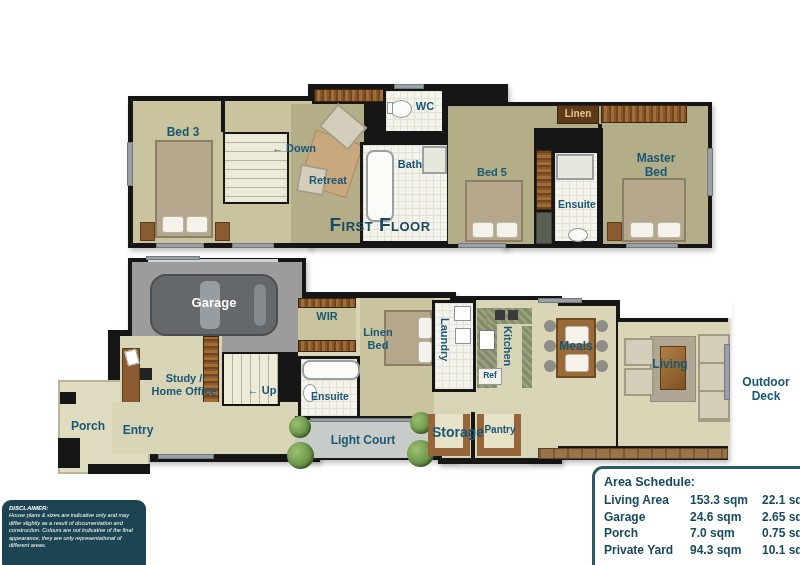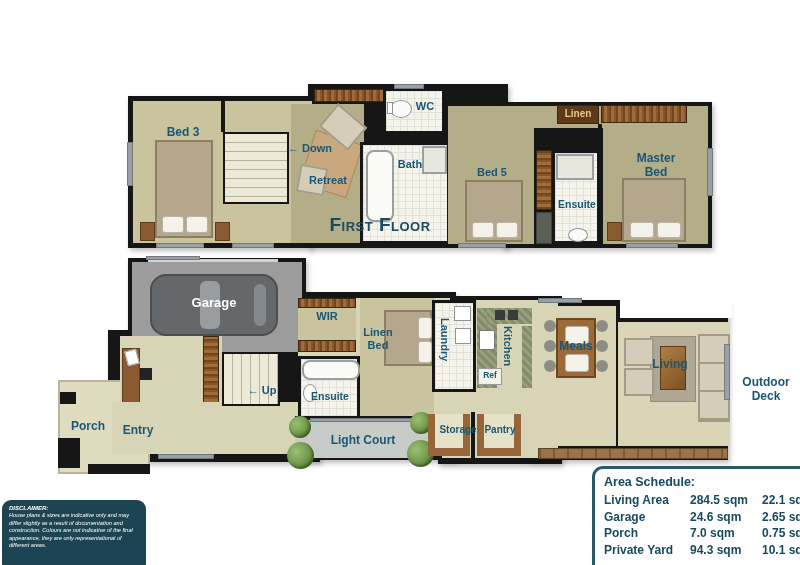--- a/index.html
+++ b/index.html
@@ -100,21 +100,21 @@
 
     <div class="win" style="left:-1px;top:58px;width:6px;height:44px;"></div>
     <div class="win" style="left:28px;top:159px;width:48px;height:5px;"></div>
     <div class="win" style="left:104px;top:159px;width:42px;height:5px;"></div>
     <div class="win" style="left:266px;top:0;width:30px;height:5px;"></div>
     <div class="win" style="left:330px;top:159px;width:48px;height:5px;"></div>
     <div class="win" style="left:498px;top:159px;width:52px;height:5px;"></div>
     <div class="win" style="left:579px;top:64px;width:6px;height:48px;"></div>
 
     <div class="lbl" style="left:20px;top:42px;width:70px;font-size:12px;">Bed 3</div>
-    <div class="lbl" style="left:148px;top:58px;width:56px;text-align:right;"><span class="arrow">←</span> <span>Down</span></div>
+    <div class="lbl" style="left:138px;top:58px;width:56px;"><span class="arrow">←</span> <span>Down</span></div>
     <div class="lbl" style="left:168px;top:90px;width:64px;">Retreat</div>
     <div class="lbl" style="left:282px;top:16px;width:30px;">WC</div>
     <div class="lbl" style="left:260px;top:74px;width:44px;">Bath</div>
     <div class="lbl" style="left:429px;top:24px;width:42px;color:#e9c98c;font-size:10px;">Linen</div>
     <div class="lbl" style="left:333px;top:82px;width:62px;">Bed 5</div>
     <div class="lbl" style="left:423px;top:114px;width:52px;font-size:10.5px;">Ensuite</div>
     <div class="lbl" style="left:495px;top:68px;width:66px;font-size:12px;">
         <div>Master</div>
         <div>Bed</div>
       </div>
@@ -143,20 +143,24 @@
       <div class="abs" style="left:48px;top:5px;width:20px;height:48px;background:#989da1;border-radius:6px;"></div>
       <div class="abs" style="left:102px;top:8px;width:12px;height:42px;background:#84898d;border-radius:6px;"></div>
     </div>
     <div class="lbl" style="left:112px;top:44px;width:88px;color:#fff;font-size:13px;">Garage</div>
 
     <div class="f cream" style="left:62px;top:84px;width:102px;height:88px;"></div>
     <div class="f slats-v" style="left:145px;top:84px;width:16px;height:76px;"></div>
     <div class="sidetab" style="left:64px;top:96px;width:16px;height:58px;"></div>
     <div class="abs" style="left:82px;top:116px;width:12px;height:12px;background:#222;"></div>
     <div class="abs" style="left:68px;top:98px;width:12px;height:15px;background:#fff;border:1px solid #aaa;transform:rotate(-15deg);"></div>
+    <div class="lbl" style="left:84px;top:120px;width:84px;">
+        <div>Study /</div>
+        <div>Home Office</div>
+      </div>
 
     <div class="f cream" style="left:54px;top:150px;width:206px;height:52px;"></div>
     <div class="f stairs-v" style="left:164px;top:100px;width:58px;height:54px;"></div>
     <div class="lbl" style="left:178px;top:132px;width:52px;"><span class="arrow">←</span> <span>Up</span></div>
     <div class="lbl" style="left:2px;top:168px;width:56px;font-size:12px;">Porch</div>
     <div class="lbl" style="left:48px;top:172px;width:64px;font-size:12px;">Entry</div>
 
     <div class="f cream" style="left:240px;top:46px;width:152px;height:156px;"></div>
     <div class="f khaki" style="left:240px;top:46px;width:58px;height:54px;"></div>
     <div class="f slats" style="left:240px;top:46px;width:58px;height:10px;"></div>
@@ -198,21 +202,21 @@
     <div class="abs" style="left:421px;top:78px;width:16px;height:20px;background:#fff;border:1px solid #777;"></div>
     <div class="abs" style="left:437px;top:58px;width:10px;height:10px;background:#3a3a3a;"></div>
     <div class="abs" style="left:450px;top:58px;width:10px;height:10px;background:#3a3a3a;"></div>
     <div class="lblv" style="left:444px;top:74px;">Kitchen</div>
     <div class="abs" style="left:420px;top:116px;width:24px;height:17px;background:#f2f1ea;border:1px solid #999;"></div>
     <div class="lbl" style="left:420px;top:119px;width:24px;font-size:8.5px;">Ref</div>
 
     <div class="abs" style="left:370px;top:162px;width:42px;height:42px;background:#e6e2c8;border-left:7px solid #96653a;border-right:7px solid #96653a;border-bottom:8px solid #96653a;"></div>
     <div class="b" style="left:413px;top:160px;width:4px;height:46px;box-shadow:none;"></div>
     <div class="abs" style="left:419px;top:162px;width:44px;height:42px;background:#e6e2c8;border-left:7px solid #96653a;border-right:7px solid #96653a;border-bottom:8px solid #96653a;"></div>
-    <div class="lbl" style="left:368px;top:172px;width:64px;font-size:10px;">Storage</div>
+    <div class="lbl" style="left:368px;top:172px;width:64px;font-size:14px;">Storage</div>
     <div class="lbl" style="left:420px;top:172px;width:44px;font-size:10px;">Pantry</div>
 
     <div class="f" style="left:474px;top:54px;width:84px;height:140px;background:#d9d5b6;"></div>
     <div class="abs" style="left:498px;top:66px;width:40px;height:60px;background:#9a6a38;border:2px solid #6e481f;">
       <div class="pillow" style="left:7px;top:6px;width:22px;height:16px;"></div>
       <div class="pillow" style="left:7px;top:34px;width:22px;height:16px;"></div>
     </div>
     <div class="abs" style="left:486px;top:68px;width:12px;height:12px;background:#8e8e86;border-radius:50%;"></div>
     <div class="abs" style="left:486px;top:88px;width:12px;height:12px;background:#8e8e86;border-radius:50%;"></div>
     <div class="abs" style="left:486px;top:108px;width:12px;height:12px;background:#8e8e86;border-radius:50%;"></div>
@@ -239,21 +243,21 @@
 
   <div class="lbl" style="left:735px;top:376px;width:62px;font-size:12px;">
     <div>Outdoor</div>
     <div>Deck</div>
   </div>
 
   <div class="schedule">
     <div class="sch-title">Area Schedule:</div>
     <div class="sch-row">
       <span>Living Area</span>
-      <span>284.5 sqm</span>
+      <span>153.3 sqm</span>
       <span>22.1 sq</span>
     </div>
     <div class="sch-row">
       <span>Garage</span>
       <span>24.6 sqm</span>
       <span>2.65 sq</span>
     </div>
     <div class="sch-row">
       <span>Porch</span>
       <span>7.0 sqm</span>

